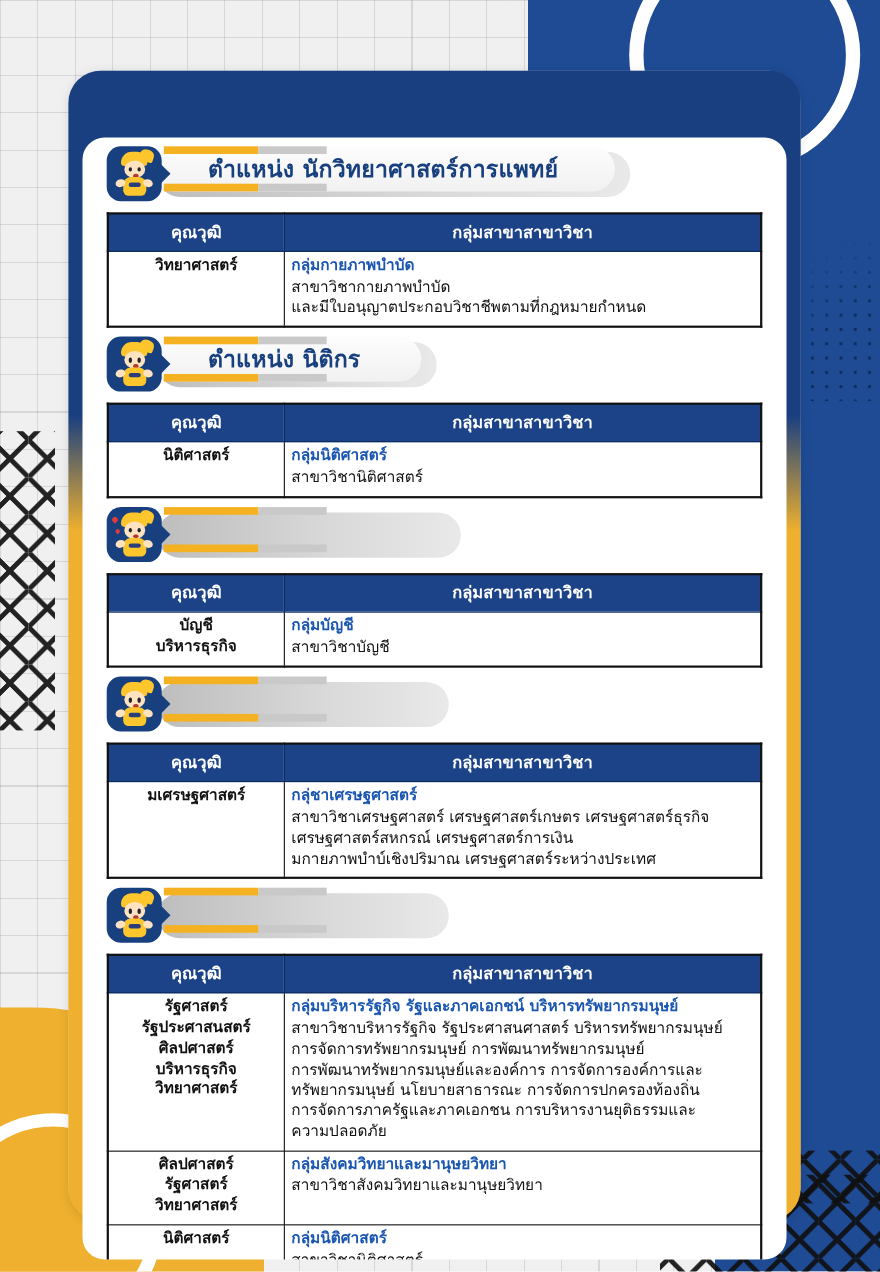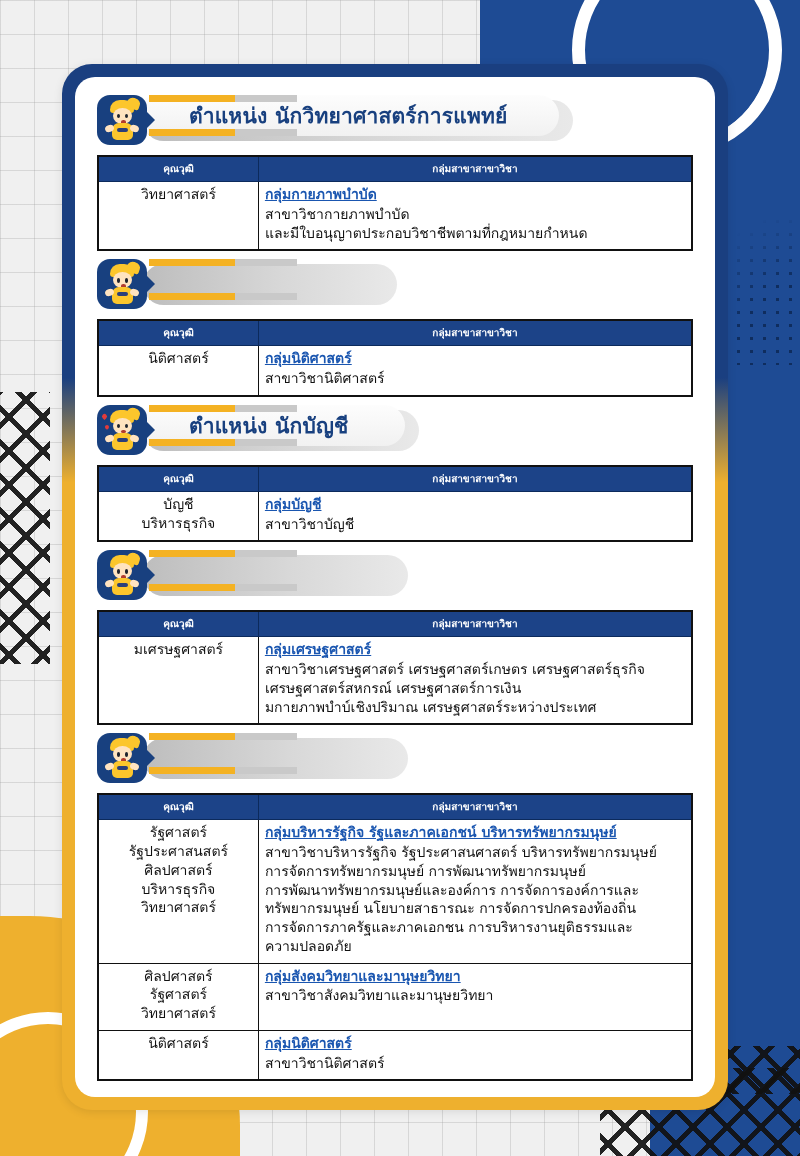--- a/index.html
+++ b/index.html
@@ -118,22 +118,23 @@
     background: #ffffff;
     border-radius: 30px;
     padding: 13px;
     box-shadow: 0 2px 10px rgba(0,0,0,.10);
     background-image: linear-gradient(to bottom, #1a3f80 0%, #1a3f80 30%, #eeb02e 40%, #eeb02e 100%);
   }
   .card-inner {
     width: 100%; height: 100%;
     background: #ffffff;
     border-radius: 20px;
-    padding: 18px 22px 20px 22px;
+    padding: 8px 22px 20px 22px;
     overflow: hidden;
+    margin-top: 48px;
   }
 
   
   .section { margin-bottom: 8px; }
 
   .sec-head {
     position: relative;
     height: 50px;
     margin-bottom: 10px;
   }
@@ -211,47 +212,46 @@
   
   table.qual {
     width: 100%;
     border-collapse: collapse;
     border: 2px solid #111;
     table-layout: fixed;
   }
   table.qual th {
     background: #1c4388;
     color: #ffffff;
-    font-size: 10px;
+    font-size: 15px;
     font-weight: bold;
     padding: 4px 4px 5px 4px;
     border: 1px solid #0c2a5c;
     text-align: center;
   }
   table.qual th.c1 { width: 27%; }
   table.qual td {
     border: 1.6px solid #111;
     vertical-align: top;
     font-size: 14px;
     color: #111;
     padding: 3px 6px 7px 6px;
     line-height: 1.34;
   }
   td.col-qual {
     text-align: center;
-    font-weight: normal;
+    font-weight: bold;
     white-space: pre-line;
   }
   td.col-field { text-align: left; }
   .grp {
     color: #1a56b0;
     font-weight: bold;
     display: block;
     margin-bottom: 1px;
-    text-decoration: underline;
   }
   .field-lines {
     display: block;
     white-space: pre-line;
     color: #111;
   }
 
   
   .mascot { position: relative; width: 50px; height: 50px; }
   .m-hair {
@@ -379,20 +379,23 @@
 และมีใบอนุญาตประกอบวิชาชีพตามที่กฎหมายกำหนด</span>
                 </td>
               </tr>
             </tbody>
     </table>
   </div>
 
   <div class="section">
     <div class="sec-head">
       <div class="head-shadow" style="width: 254px;"></div>
+      <div class="head-pill" style="min-width: 246px;">
+        <span class="sec-title">ตำแหน่ง นิติกร</span>
+      </div>
       <div class="head-yellow-top"></div>
       <div class="head-yellow-bot"></div>
       <div class="head-grey-top"></div>
       <div class="head-grey-bot"></div>
       <div class="badge-tip"></div>
       <div class="badge-round">
         <div class="mascot">
 
           <div class="m-hair"></div>
           <div class="m-hair2"></div>
@@ -423,23 +426,20 @@
                   <span class="field-lines">สาขาวิชานิติศาสตร์</span>
                 </td>
               </tr>
             </tbody>
     </table>
   </div>
 
   <div class="section">
     <div class="sec-head">
       <div class="head-shadow" style="width: 276px;"></div>
-      <div class="head-pill" style="min-width: 268px;">
-        <span class="sec-title">ตำแหน่ง นักบัญชี</span>
-      </div>
       <div class="head-yellow-top"></div>
       <div class="head-yellow-bot"></div>
       <div class="head-grey-top"></div>
       <div class="head-grey-bot"></div>
       <div class="badge-tip"></div>
       <div class="badge-round">
         <div class="mascot">
           <div class="m-heart1"></div>
           <div class="m-heart2"></div>
           <div class="m-hair"></div>
@@ -505,21 +505,21 @@
       <thead>
         <tr>
           <th class="c1">คุณวุฒิ</th>
           <th class="c2">กลุ่มสาขาสาขาวิชา</th>
         </tr>
       </thead>
       <tbody>
               <tr>
                 <td class="col-qual">มเศรษฐศาสตร์</td>
                 <td class="col-field">
-                  <span class="grp">กลุ่มเศรษฐศาสตร์</span>
+                  <span class="grp">กลุ่ชาเศรษฐศาสตร์</span>
                   <span class="field-lines">สาขาวิชาเศรษฐศาสตร์ เศรษฐศาสตร์เกษตร เศรษฐศาสตร์ธุรกิจ
 เศรษฐศาสตร์สหกรณ์ เศรษฐศาสตร์การเงิน
 มกายภาพบำบ์เชิงปริมาณ เศรษฐศาสตร์ระหว่างประเทศ</span>
                 </td>
               </tr>
             </tbody>
     </table>
   </div>
 
   <div class="section">

